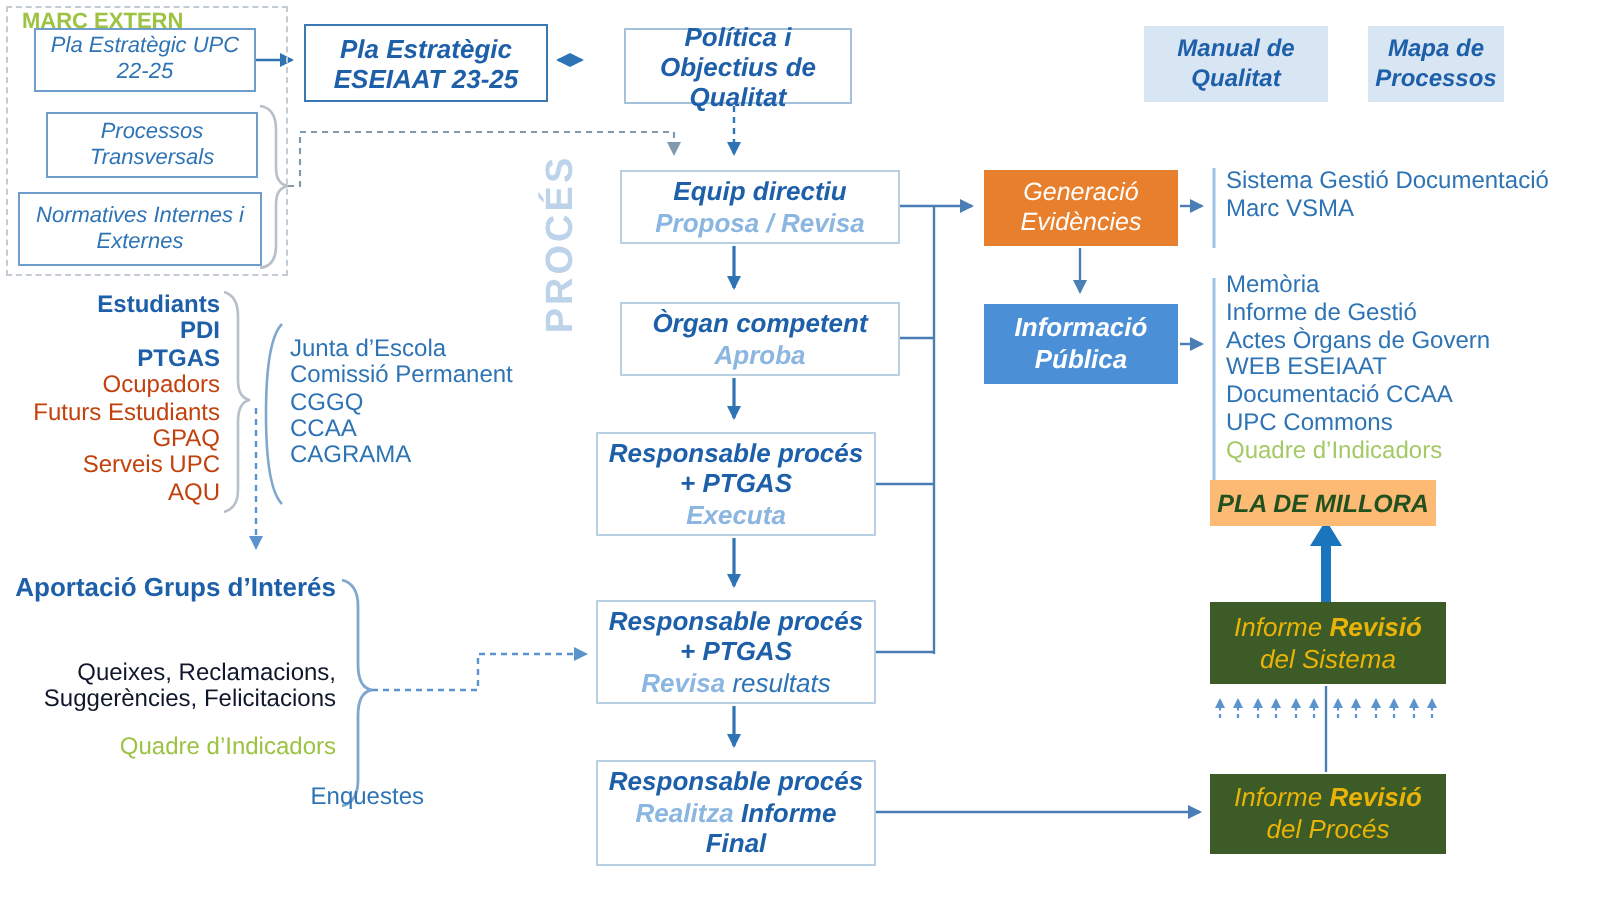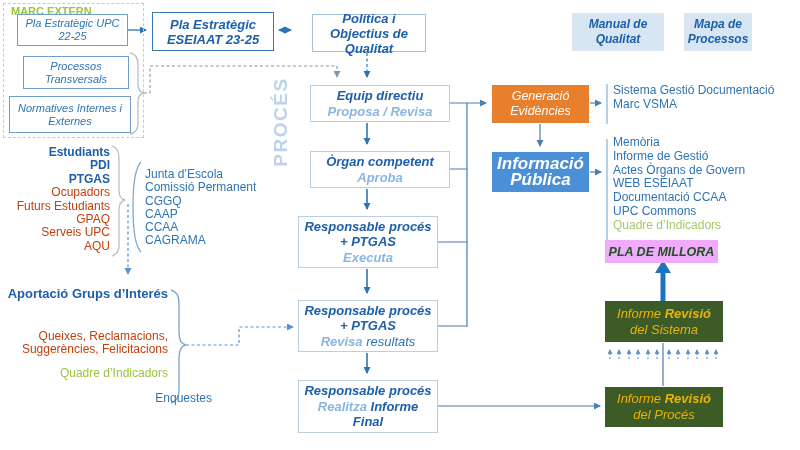--- a/index.html
+++ b/index.html
@@ -17,34 +17,34 @@
   .politica-bx{border-color:#a4c0da;border-width:1px;}
   .btn-bx{background:#d8e5f2;border:none;font-size:12px;font-weight:bold;color:#1e5fa9;line-height:15px;cursor:pointer;}
   .step-bx{border-color:#b9cfe2;font-size:13px;line-height:15.5px;padding:0 5px;}
   .dk{color:#1e5fa9;font-weight:bold;}
   .dkn{color:#2e74b5;font-weight:normal;}
   .act{color:#8ab6e1;font-weight:bold;}
   .vlabel{position:absolute;left:221px;top:111px;width:120px;height:22px;
           transform:rotate(-90deg);font-size:19px;font-weight:bold;letter-spacing:1.5px;
           color:#bdd3e9;text-align:center;line-height:22px;}
   .orange-bx{background:#e87f2c;border:none;color:#fff;font-size:12.5px;line-height:15px;}
-  .info-bx{background:#4b90d6;border:none;color:#fff;font-size:17px;font-weight:bold;line-height:16px;}
+  .info-bx{background:#4b90d6;border:none;color:#fff;font-size:13px;font-weight:bold;line-height:16px;}
   .blist{position:absolute;color:#2e74b5;font-size:12px;}
   .list1{left:613px;top:83px;line-height:14px;}
   .list2{left:613px;top:136px;line-height:13.8px;}
   .list2 div:last-child{color:#a5c964;}
-  .millora-bx{background:#f0abfc;border:none;color:#21511f;font-size:12.5px;font-weight:bold;}
+  .millora-bx{background:#fdba74;border:none;color:#21511f;font-size:12.5px;font-weight:bold;}
   .green-bx{background:#3c5b26;border:none;color:#eab308;font-size:13px;line-height:16px;font-weight:normal;}
   .stakecol{position:absolute;left:6px;top:146px;width:104px;text-align:right;font-size:12px;line-height:13.4px;}
   .stake-primary{color:#1e5fa9;font-weight:bold;}
   .stake-secondary{color:#c2410c;}
   .organs{position:absolute;left:145px;top:168px;font-size:12px;line-height:13.3px;color:#2e74b5;}
   .rblock{position:absolute;left:0;width:168px;text-align:right;}
   .aport-title{top:287px;font-size:13px;line-height:13.5px;font-weight:bold;color:#1e5fa9;}
-  .queixes{top:330px;font-size:12px;line-height:12.5px;color:#c2410c;}
+  .queixes{top:330px;font-size:12px;line-height:12.5px;color:#0f172a;}
   .quadre{top:366px;font-size:12px;color:#9cc342;}
   .enquestes{top:391px;font-size:12px;color:#2e74b5;padding-left:44px;}
 </style>
 </head>
 <body>
 
 <div class="canvas">
 
   <svg class="layer" width="800" height="450" viewBox="0 0 800 450">
     <defs>
@@ -179,21 +179,20 @@
         <div>Futurs Estudiants</div>
         <div>GPAQ</div>
         <div>Serveis UPC</div>
         <div>AQU</div>
       </div>
   </div>
   <div class="organs">
       <div>Junta d’Escola</div>
       <div>Comissió Permanent</div>
       <div>CGGQ</div>
-      <div>CAAP</div>
       <div>CCAA</div>
       <div>CAGRAMA</div>
     </div>
 
   <div class="rblock aport-title">Aportació Grups d’Interés</div>
   <div class="rblock queixes">Queixes, Reclamacions, Suggerències, Felicitacions</div>
   <div class="rblock quadre">Quadre d’Indicadors</div>
   <div class="rblock enquestes">Enquestes</div>
 
   <div class="bx orange-bx" style="left:492px;top:85px;width:97px;height:38px;">

